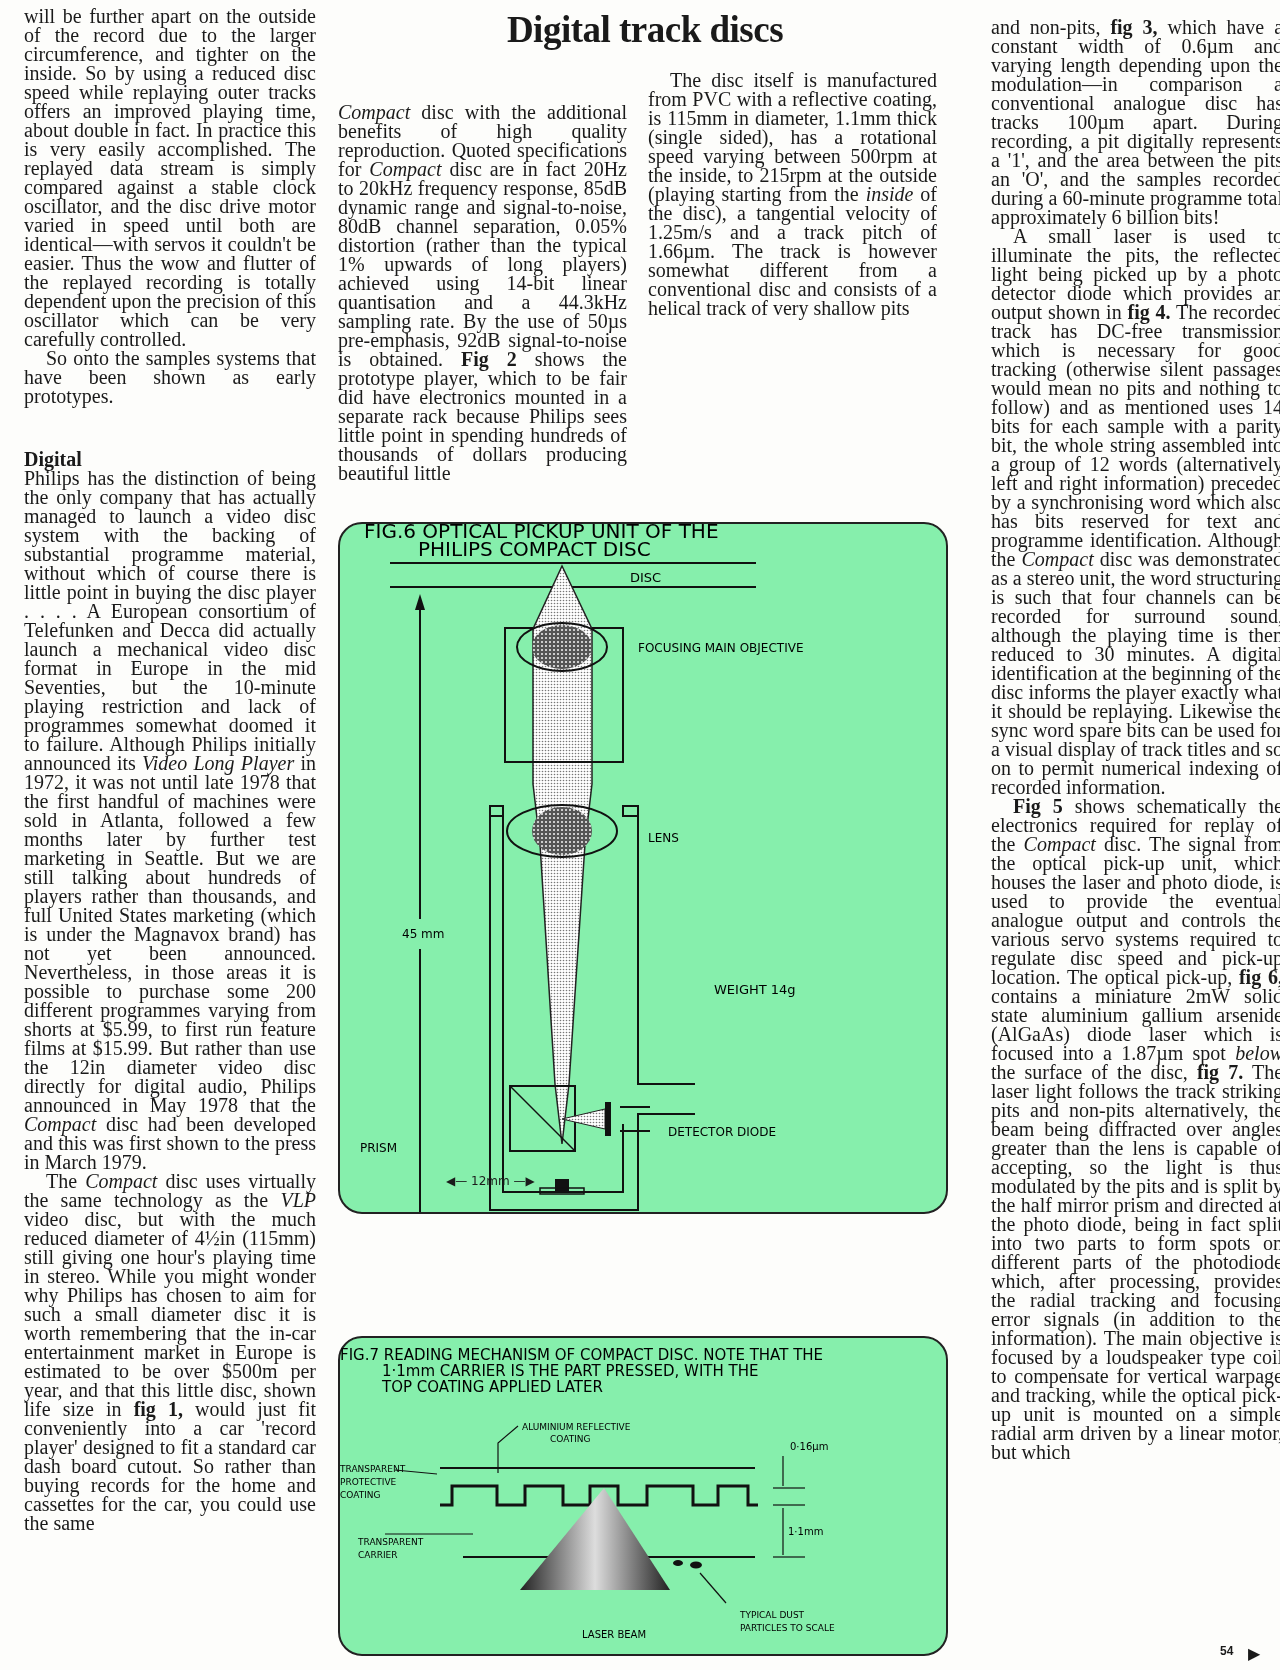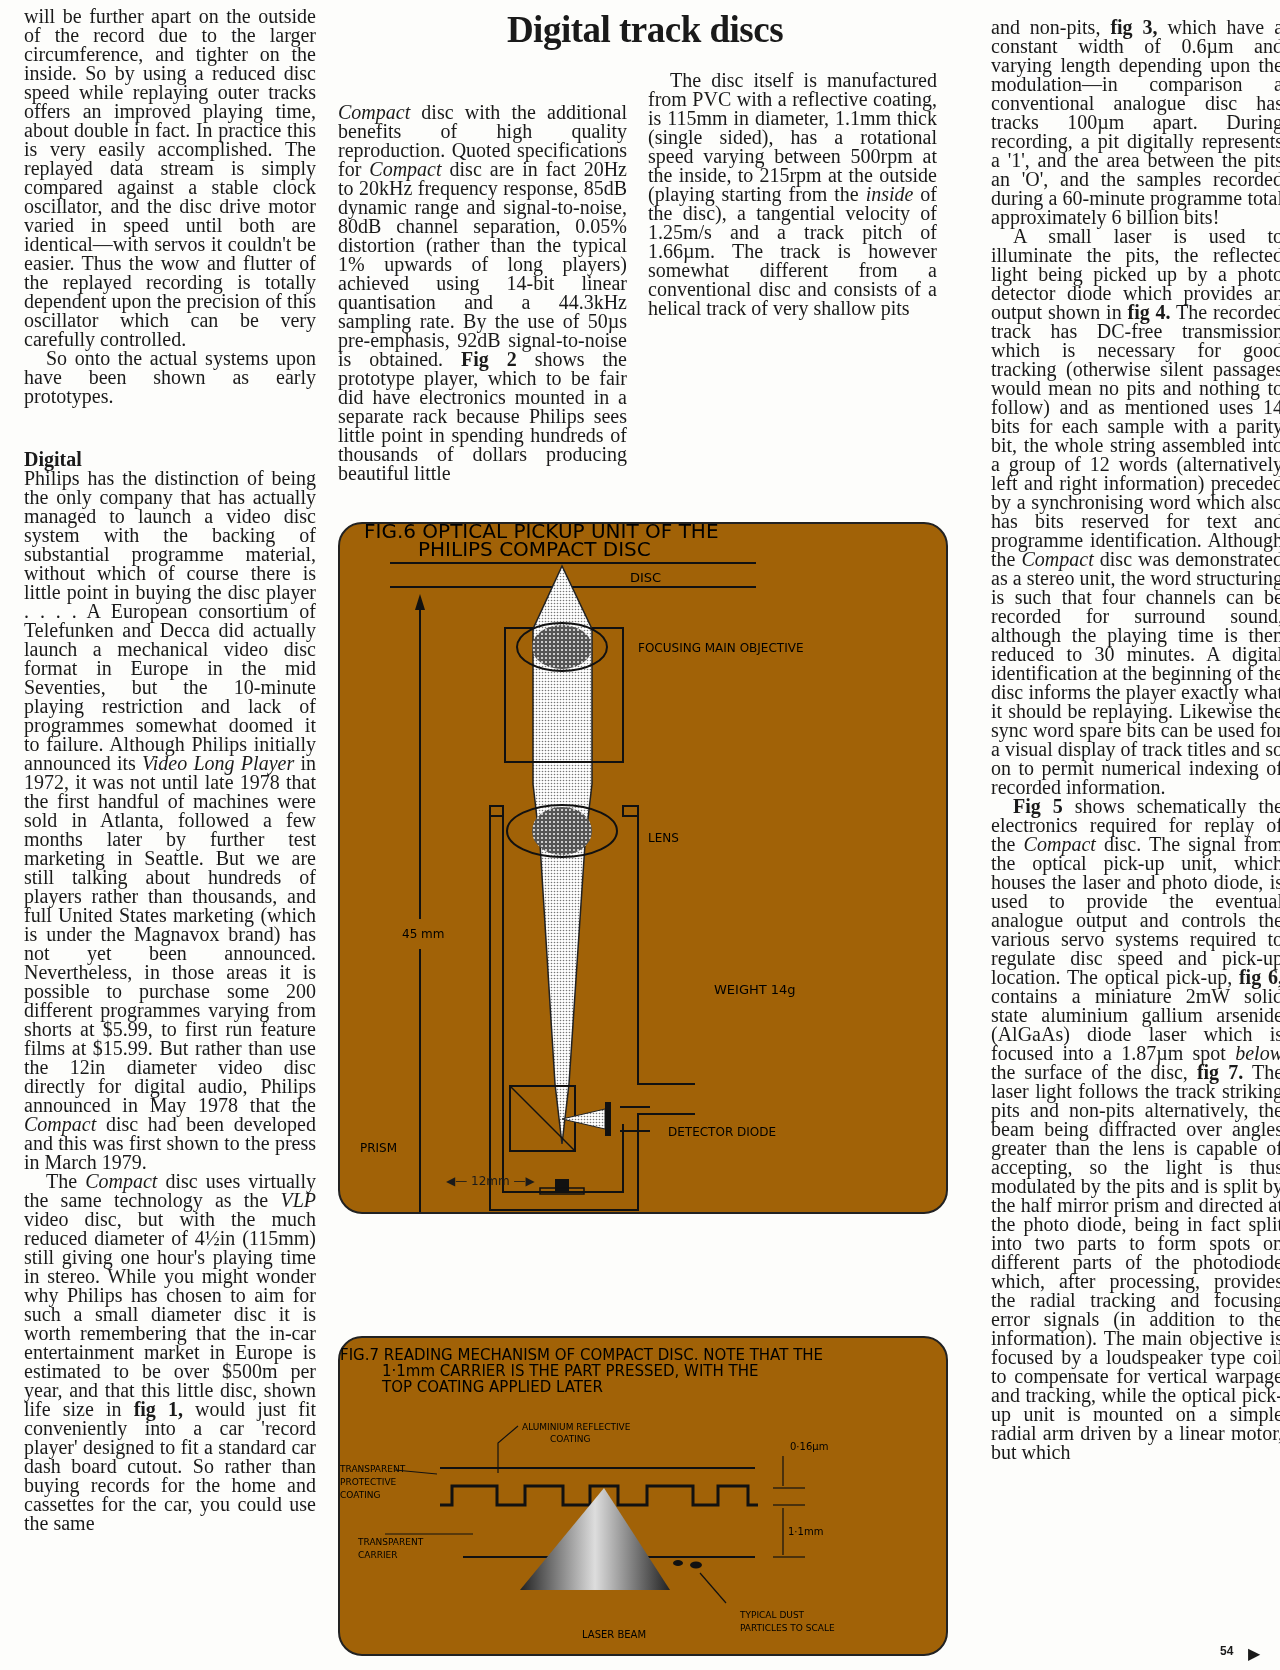--- a/index.html
+++ b/index.html
@@ -11,37 +11,37 @@
   .col1 { left: 24px; top: 7px; width: 292px; }
   .col2 { left: 338px; top: 71px; width: 289px; margin-top: 32px; }
   .col3 { left: 648px; top: 71px; width: 289px; }
   .col4 { left: 963px; top: 18px; width: 292px; margin-left: 28px; }
   .title { position: absolute; left: 480px; top: 8px; width: 330px; text-align: center;
            font-size: 37px; font-weight: bold; letter-spacing: -0.5px; }
   .subhead { font-weight: bold; margin-top: 22px !important; }
   .gap { height: 22px; }
   i { font-style: italic; }
   b { font-weight: bold; }
-  .fig { position: absolute; border: 2.2px solid #222; border-radius: 24px; background: #a16207; }
+  .fig { position: absolute; border: 2.2px solid #222; border-radius: 24px; background: #86efac; }
   .fig6 { left: 338px; top: 522px; width: 606px; height: 688px; }
   .fig7 { left: 338px; top: 1336px; width: 606px; height: 316px; }
   .fig svg { position: absolute; left: 0; top: 0; }
   .figtext { font-family: "DejaVu Sans", sans-serif; }
   .pageno { position: absolute; left: 1220px; top: 1644px; font-family: "Liberation Sans", sans-serif;
             font-size: 12px; font-weight: bold; }
   .pagearrow { position: absolute; left: 1248px; top: 1644px; font-size: 16px; }
 </style>
 </head>
 <body>
 
 <div class="title">Digital track discs</div>
 
 <div class="col col1">
   <p>will be further apart on the outside of the record due to the larger circumference, and tighter on the inside. So by using a reduced disc speed while replaying outer tracks offers an improved playing time, about double in fact. In practice this is very easily accomplished. The replayed data stream is simply compared against a stable clock oscillator, and the disc drive motor varied in speed until both are identical—with servos it couldn't be easier. Thus the wow and flutter of the replayed recording is totally dependent upon the precision of this oscillator which can be very carefully controlled.</p>
-  <p class="ind">So onto the actual systems upon have been shown as early prototypes.</p>
+  <p class="ind">So onto the samples systems that have been shown as early prototypes.</p>
   <div class="gap"></div>
   <p class="subhead" style="margin-top:0">Digital</p>
   <p><span>Philips has the distinction of being the only company that has actually managed to launch a video disc system with the backing of substantial programme material, without which of course there is little point in buying the disc player . . . . A European consortium of Telefunken and Decca did actually launch a mechanical video disc format in Europe in the mid Seventies, but the 10-minute playing restriction and lack of programmes somewhat doomed it to failure. Although Philips initially announced its </span><i>Video Long Player</i><span> in 1972, it was not until late 1978 that the first handful of machines were sold in Atlanta, followed a few months later by further test marketing in Seattle. But we are still talking about hundreds of players rather than thousands, and full United States marketing (which is under the Magnavox brand) has not yet been announced. Nevertheless, in those areas it is possible to purchase some 200 different programmes varying from shorts at $5.99, to first run feature films at $15.99. But rather than use the 12in diameter video disc directly for digital audio, Philips announced in May 1978 that the </span><i>Compact</i><span> disc had been developed and this was first shown to the press in March 1979.</span></p>
   <p class="ind"><span>The </span><i>Compact</i><span> disc uses virtually the same technology as the </span><i>VLP</i><span> video disc, but with the much reduced diameter of 4½in (115mm) still giving one hour's playing time in stereo. While you might wonder why Philips has chosen to aim for such a small diameter disc it is worth remembering that the in-car entertainment market in Europe is estimated to be over $500m per year, and that this little disc, shown life size in </span><b>fig 1,</b><span> would just fit conveniently into a car 'record player' designed to fit a standard car dash board cutout. So rather than buying records for the home and cassettes for the car, you could use the same</span></p>
 </div>
 
 <div class="col col2">
   <p><i>Compact</i><span> disc with the additional benefits of high quality reproduction. Quoted specifications for </span><i>Compact</i><span> disc are in fact 20Hz to 20kHz frequency response, 85dB dynamic range and signal-to-noise, 80dB channel separation, 0.05% distortion (rather than the typical 1% upwards of long players) achieved using 14-bit linear quantisation and a 44.3kHz sampling rate. By the use of 50µs pre-emphasis, 92dB signal-to-noise is obtained. </span><b>Fig 2</b><span> shows the prototype player, which to be fair did have electronics mounted in a separate rack because Philips sees little point in spending hundreds of thousands of dollars producing beautiful little</span></p>
 </div>
 

